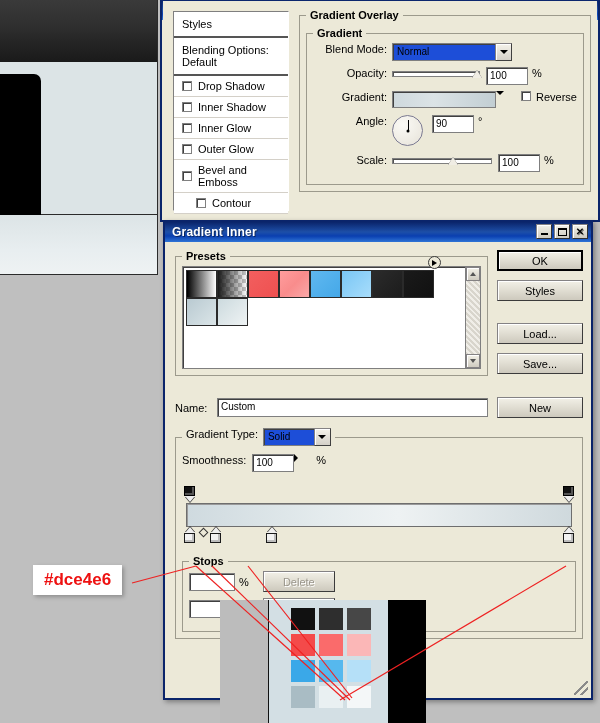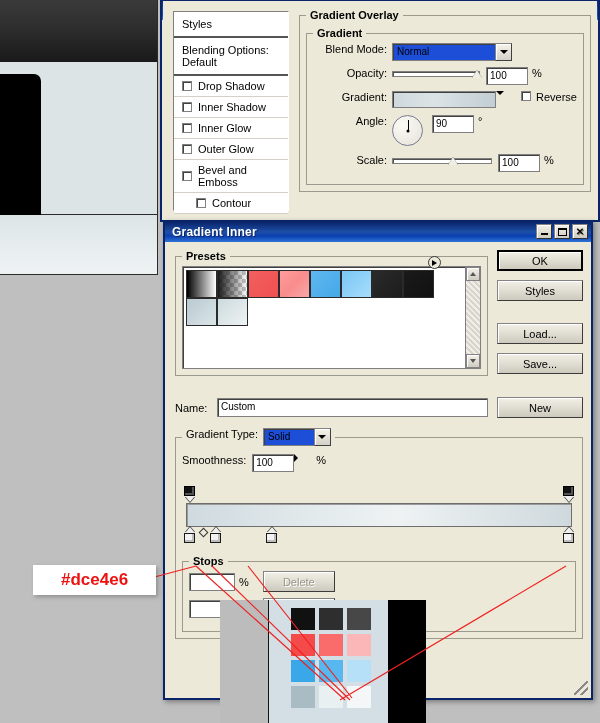--- a/index.html
+++ b/index.html
@@ -261,21 +261,21 @@
   #gray-block {
     position:absolute; left:220px; top:600px; width:48px; height:123px; background:#bcbcbc;
   }
   #black-block {
     position:absolute; left:385px; top:600px; width:41px; height:123px; background:#000;
   }
 
   
   #anno-label {
     position:absolute; left:33px; top:565px; background:#fff;
-    padding:5px 28px; color:#ee1111; font-size:17px; font-weight:bold;
+    padding:5px 11px; color:#ee1111; font-size:17px; font-weight:bold;
     box-shadow:2px 2px 4px rgba(0,0,0,0.25);
     font-family:"Liberation Sans", sans-serif;
   }
   #anno-lines { position:absolute; left:0; top:0; width:600px; height:723px; pointer-events:none; }
 
   #resize-grip {
     position:absolute; right:3px; bottom:3px; width:14px;height:14px;
     background:
       linear-gradient(135deg,transparent 0 45%,#8a8a8a 45% 55%,transparent 55%),
       linear-gradient(135deg,transparent 0 70%,#8a8a8a 70% 80%,transparent 80%);

